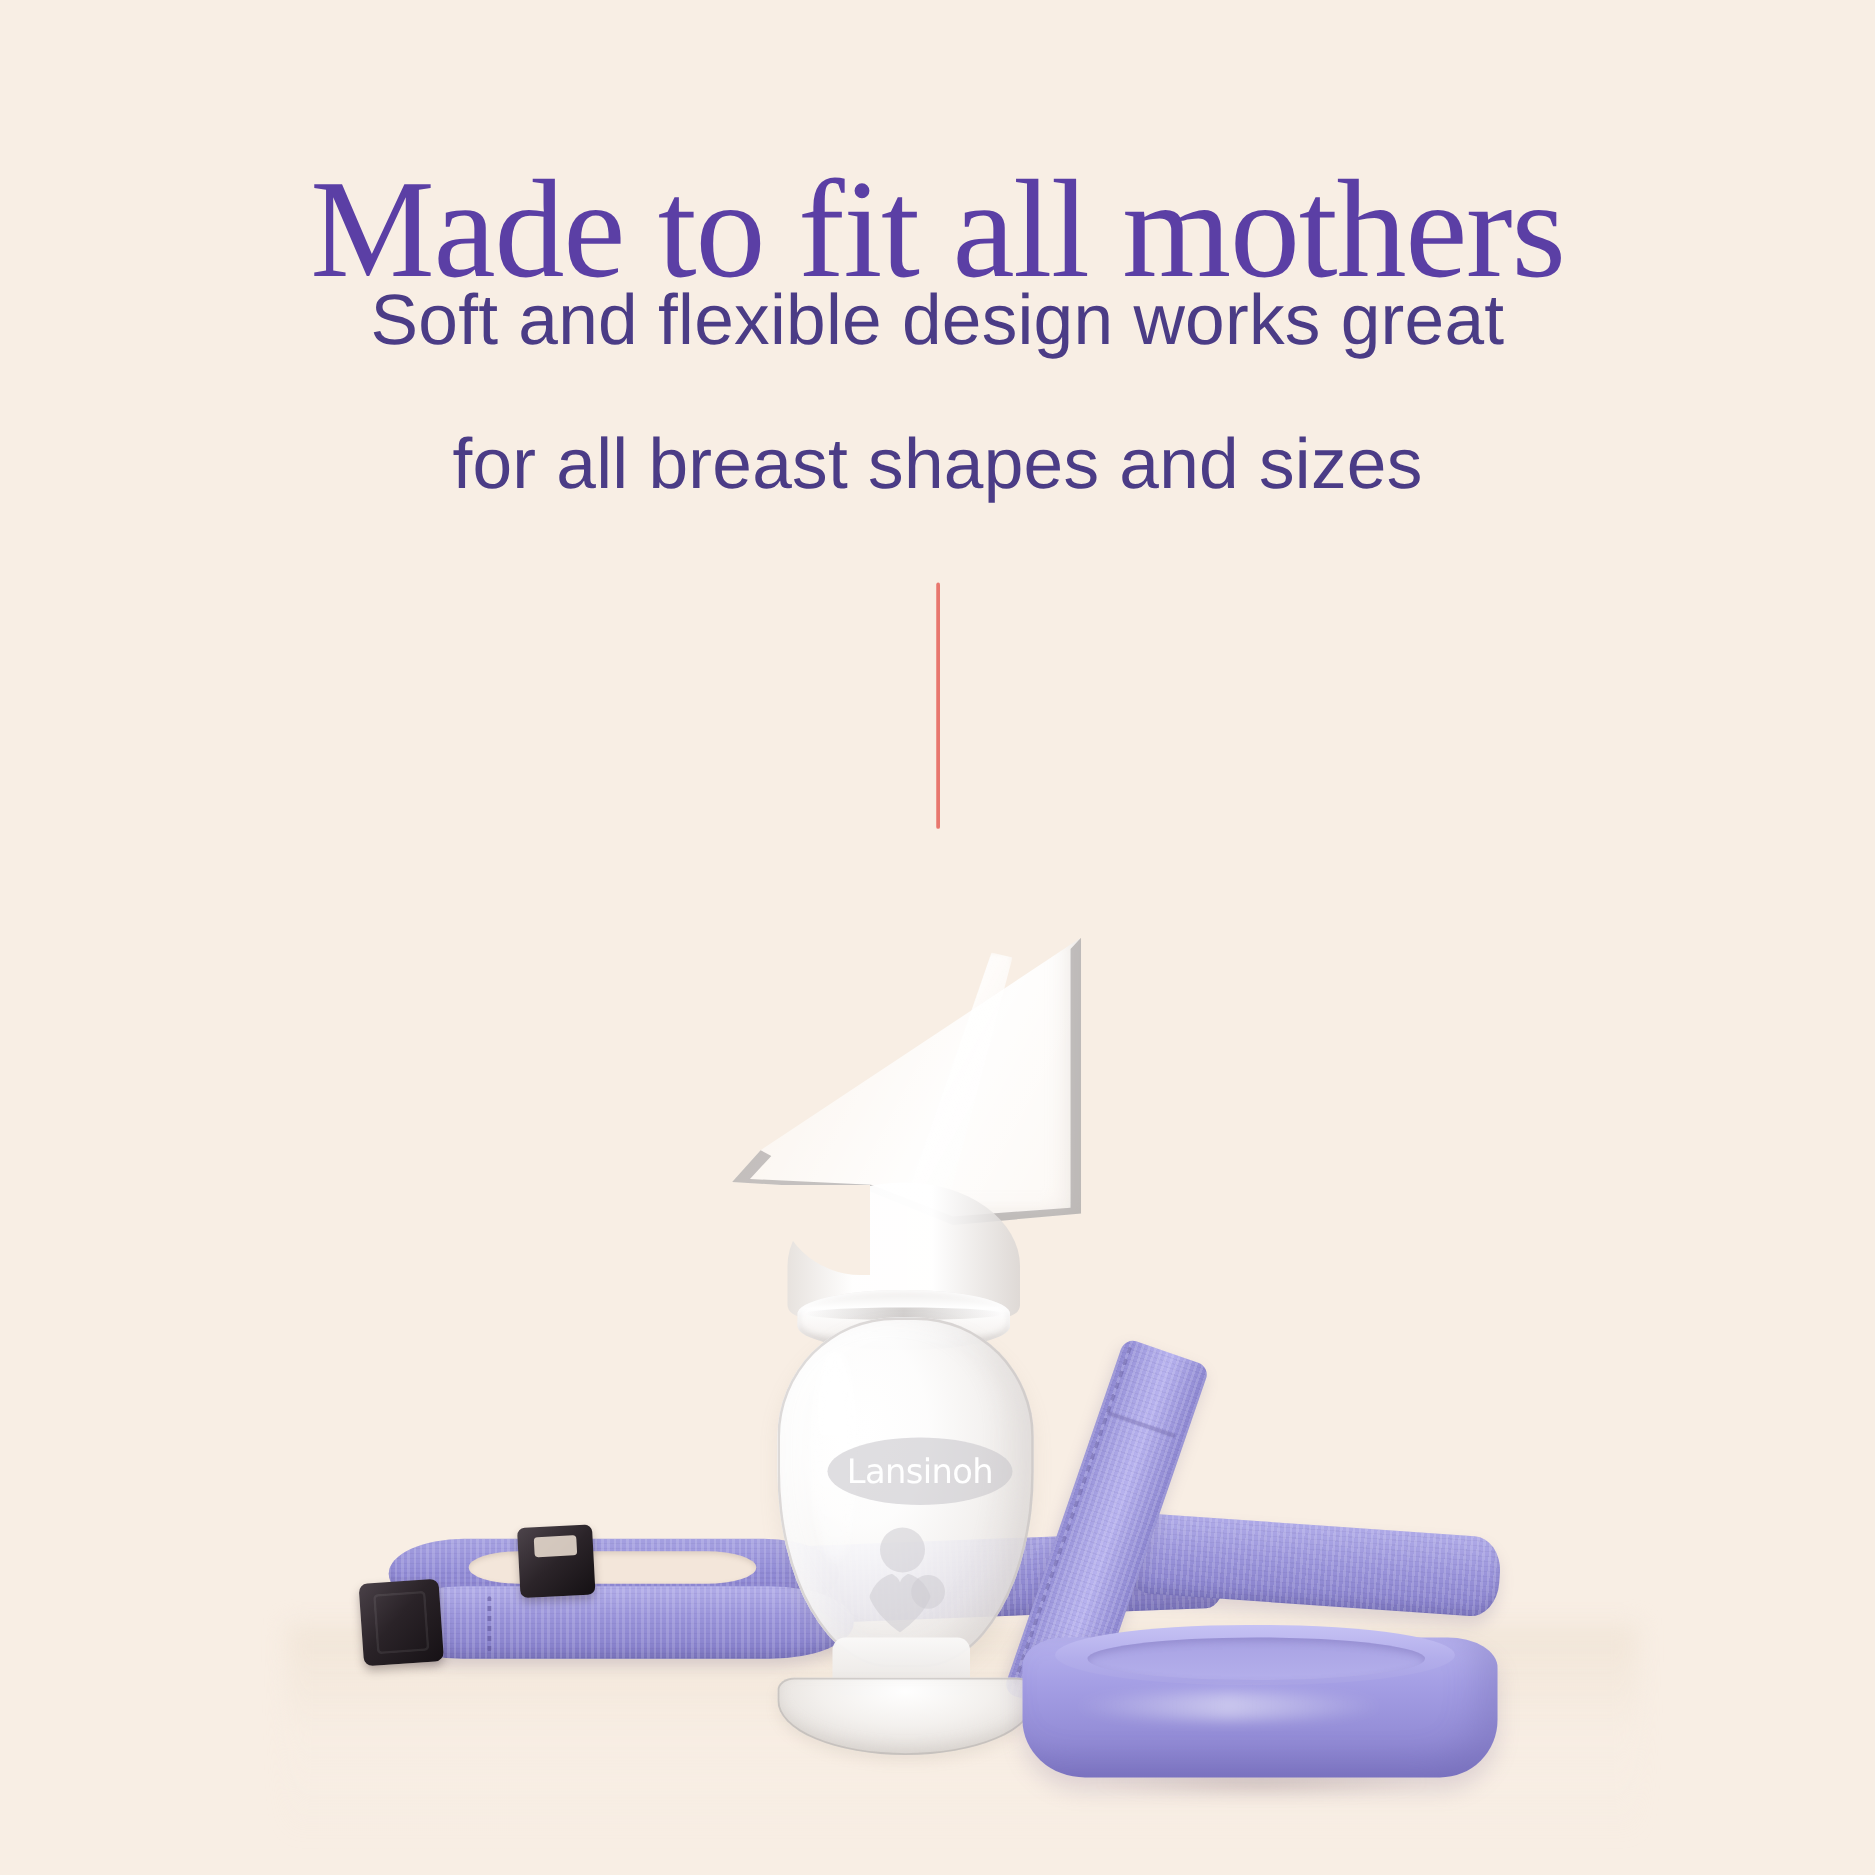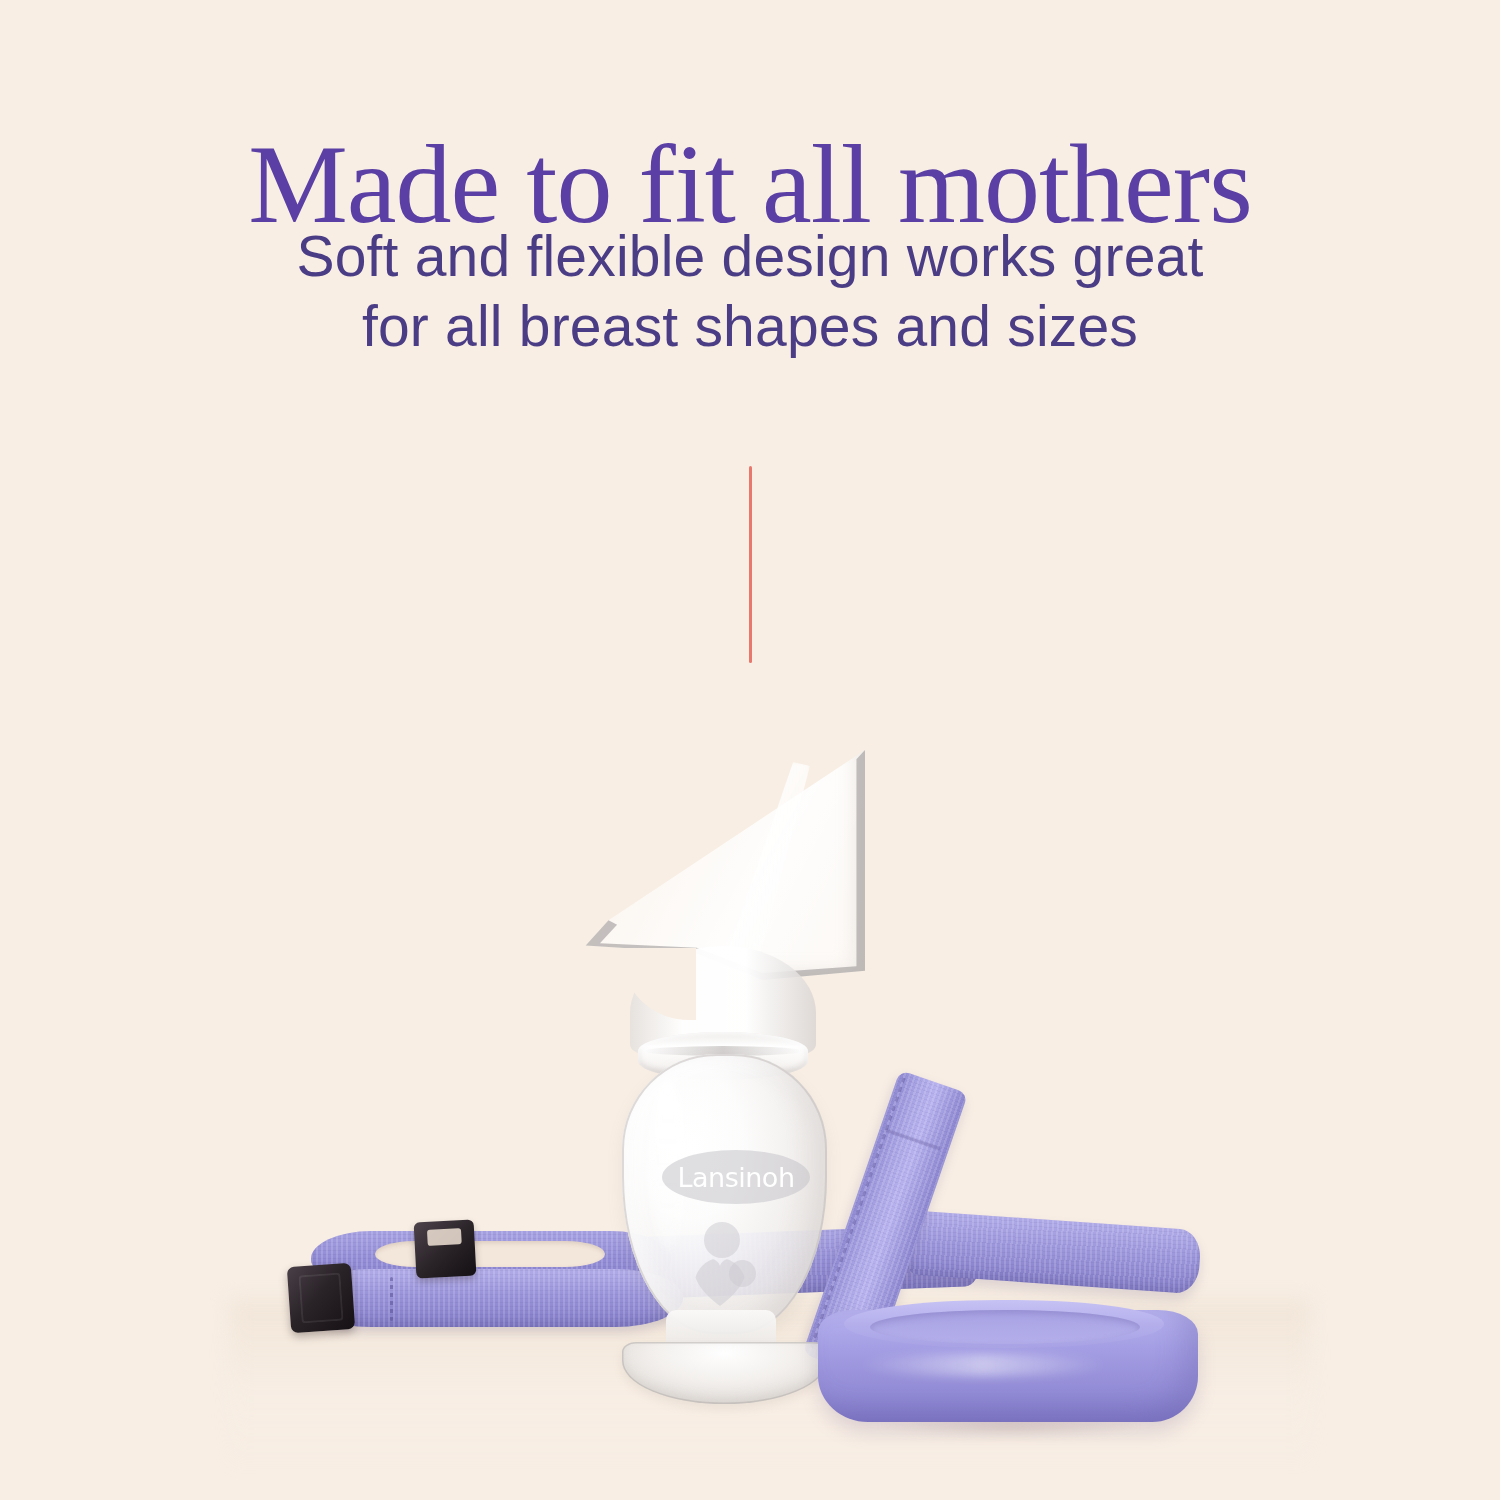--- a/index.html
+++ b/index.html
@@ -29,21 +29,21 @@
     position:absolute;
     left:0; top:222px; width:1500px;
     text-align:center;
     font-family:"Liberation Sans", sans-serif;
     font-weight:300;
     font-size:57px;
     line-height:1.22;
     letter-spacing:0.2px;
     color:#4B3C86;
   }
-  .subheadline .l2{display:block;}
+  .subheadline .l2{display:block;margin-top:45px;}
 
   
   .divider{
     position:absolute;
     left:749px; top:466px;
     width:3px; height:197px;
     background:#E8776E;
     border-radius:2px;
   }
 

